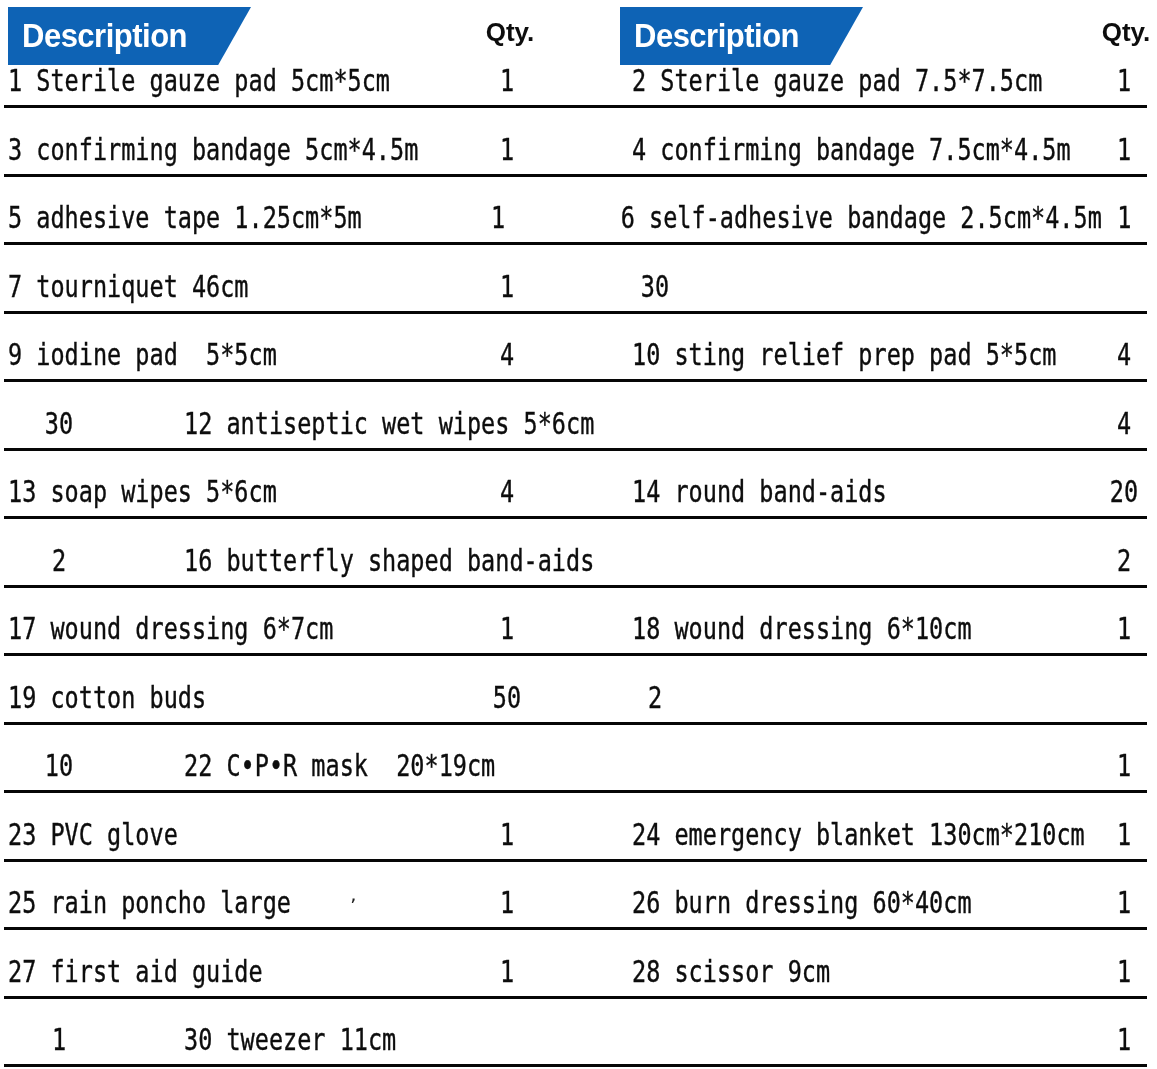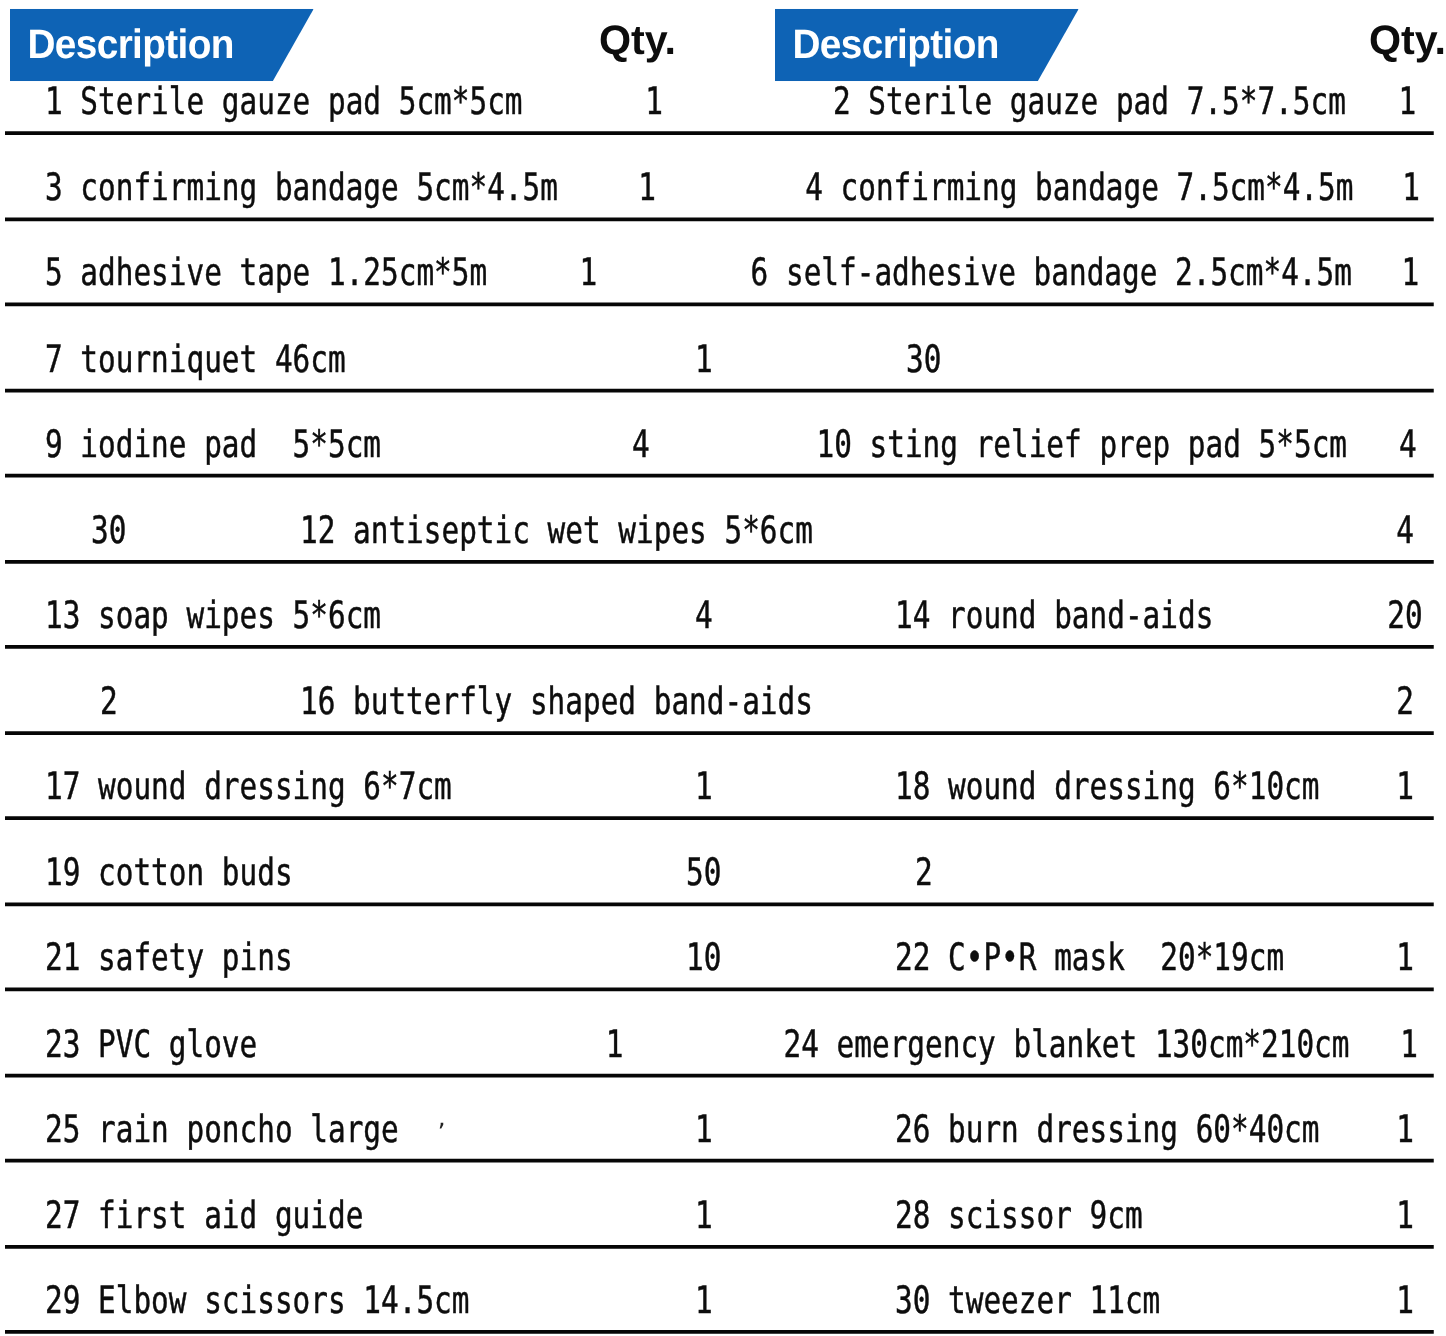--- a/index.html
+++ b/index.html
@@ -22,37 +22,37 @@
   .banner.right{left:620px;}
   .banner-text{
     font-family:"Liberation Sans","DejaVu Sans",sans-serif;
     font-weight:700;font-size:31px;color:#ffffff;
     padding-left:14px;letter-spacing:-0.5px;
     transform:scaleY(1.06);transform-origin:left center;
   }
   .qtyhead{
     position:absolute;top:14px;height:36px;line-height:36px;
     font-family:"Liberation Sans","DejaVu Sans",sans-serif;
-    font-weight:700;font-size:33px;color:#0d0d0d;
+    font-weight:700;font-size:26px;color:#0d0d0d;
     width:62px;text-align:center;
   }
   .qtyhead.left{left:479px;}
   .qtyhead.right{left:1095px;}
   
   .rows{position:absolute;left:0;right:0;top:39.5px;}
   .row{
     box-sizing:border-box;
     height:68.5px;
     margin:0 10px 0 4px;
     border-bottom:3px solid #060606;
     display:flex;
     align-items:flex-end;
     padding-bottom:6px;
   }
-  .cell{overflow:visible;margin-left:28px;}
+  .cell{overflow:visible;}
   .desc-l{width:448px;padding-left:4px;box-sizing:border-box;}
   .qty-l{width:110px;text-align:center;}
   .gap{width:70px;}
   .desc-r{flex:1;}
   .qty-r{width:46px;text-align:center;}
   .t{
     display:inline-block;
     font-family:"DejaVu Sans Mono",monospace;
     font-size:23.5px;
     white-space:pre;
@@ -154,21 +154,20 @@
     </div>
 
     <div class="row">
       <div class="cell desc-l"><span class="t">19 cotton buds</span></div>
       <div class="cell qty-l"><span class="t tc">50</span></div>
       <div class="gap"></div>
       <div class="cell qty-r"><span class="t tc">2</span></div>
     </div>
 
     <div class="row">
-      <div class="cell desc-l"><span class="t">21 safety pins</span></div>
       <div class="cell qty-l"><span class="t tc">10</span></div>
       <div class="gap"></div>
       <div class="cell desc-r"><span class="t">22 C•P•R mask  20*19cm</span></div>
       <div class="cell qty-r"><span class="t tc">1</span></div>
     </div>
 
     <div class="row">
       <div class="cell desc-l"><span class="t">23 PVC glove</span></div>
       <div class="cell qty-l"><span class="t tc">1</span></div>
       <div class="gap"></div>
@@ -186,21 +185,20 @@
 
     <div class="row">
       <div class="cell desc-l"><span class="t">27 first aid guide</span></div>
       <div class="cell qty-l"><span class="t tc">1</span></div>
       <div class="gap"></div>
       <div class="cell desc-r"><span class="t">28 scissor 9cm</span></div>
       <div class="cell qty-r"><span class="t tc">1</span></div>
     </div>
 
     <div class="row">
-      <div class="cell desc-l"><span class="t">29 Elbow scissors 14.5cm</span></div>
       <div class="cell qty-l"><span class="t tc">1</span></div>
       <div class="gap"></div>
       <div class="cell desc-r"><span class="t">30 tweezer 11cm</span></div>
       <div class="cell qty-r"><span class="t tc">1</span></div>
     </div>
 
   </div>
 
   <span class="stray">ʼ</span>
 </div>

